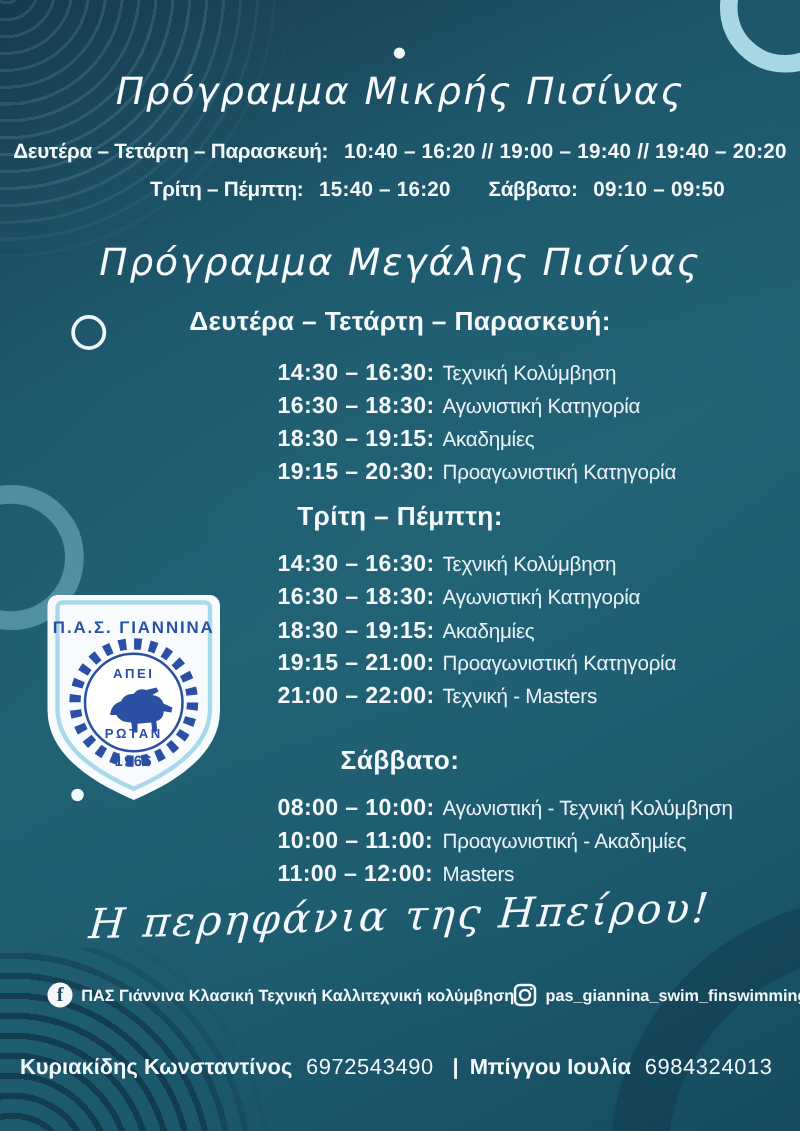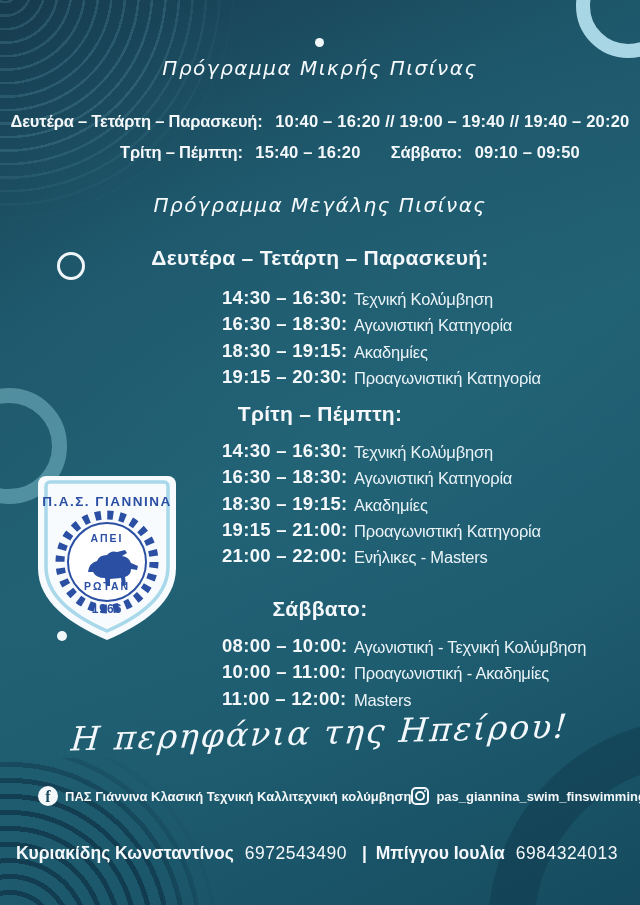--- a/index.html
+++ b/index.html
@@ -44,21 +44,21 @@
     border:3px solid #eef6f9;
   }
   .dot{position:absolute;border-radius:50%;background:#f2f8fa;}
   .dot-top{left:315px;top:38px;width:9px;height:9px;}
   .dot-left{left:57px;top:631px;width:10px;height:10px;}
 
   
   .script-title{
     position:absolute;width:100%;text-align:center;
     font-family:"DejaVu Sans",sans-serif;font-style:italic;font-weight:300;
-    font-size:20px;letter-spacing:1.5px;color:#f7fbfd;
+    font-size:30px;letter-spacing:1.5px;color:#f7fbfd;
   }
   .t-small{top:56px;}
   .t-big{top:193px;}
 
   .sp-line1{
     position:absolute;top:112px;width:100%;text-align:center;
     font-size:16.5px;font-weight:700;white-space:nowrap;
   }
   .sp-line2{
     position:absolute;top:143px;left:0;width:640px;display:flex;
@@ -190,21 +190,21 @@
     <div class="sched-row">
       <span class="sched-time">18:30 – 19:15:</span>
       <span class="sched-activity">Ακαδημίες</span>
     </div>
     <div class="sched-row">
       <span class="sched-time">19:15 – 21:00:</span>
       <span class="sched-activity">Προαγωνιστική Κατηγορία</span>
     </div>
     <div class="sched-row">
       <span class="sched-time">21:00 – 22:00:</span>
-      <span class="sched-activity">Ενήλικες - Masters</span>
+      <span class="sched-activity">Τεχνική - Masters</span>
     </div>
   </div>
 
   <div class="day-heading h-sec3">Σάββατο:</div>
   <div class="rows r-sec3">
     <div class="sched-row">
       <span class="sched-time">08:00 – 10:00:</span>
       <span class="sched-activity">Αγωνιστική - Τεχνική Κολύμβηση</span>
     </div>
     <div class="sched-row">

